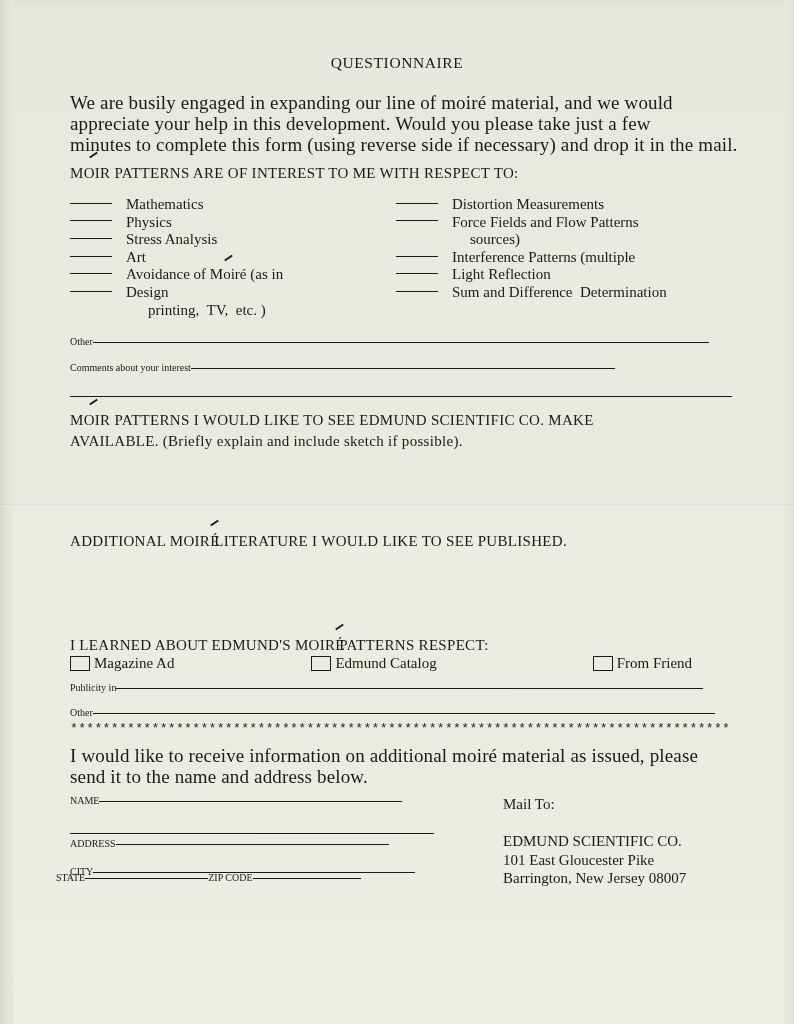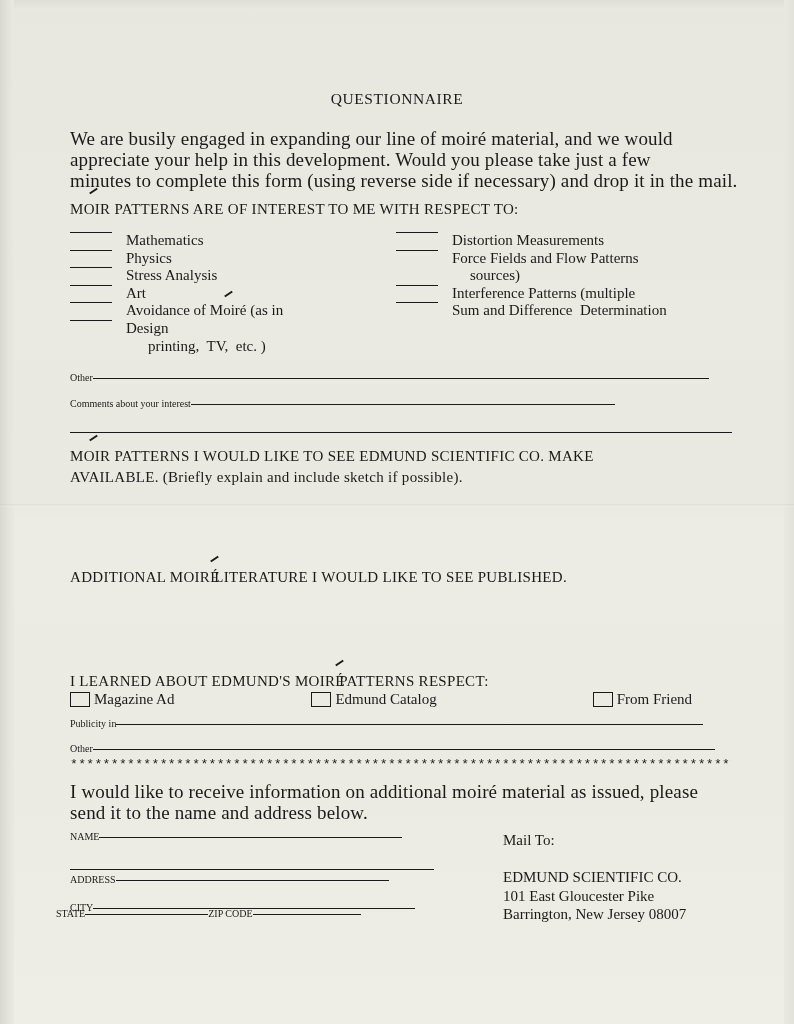--- a/index.html
+++ b/index.html
@@ -49,21 +49,20 @@
     left: 0; right: 0;
     height: 3px;
     background: linear-gradient(to bottom, rgba(150,150,140,0.14), rgba(255,255,255,0.25));
   }
   .seam-mid { top: 504px; }
 
   .sheet {
     position: absolute;
     inset: 0;
     padding: 16px;
-    margin-top: 36px;
   }
 
   
   .title {
     position: absolute;
     top: 54px;
     left: 0; right: 0;
     text-align: center;
     font-size: 15.5px;
     letter-spacing: 0.6px;
@@ -102,21 +101,21 @@
   
   .list {
     position: absolute;
     font-size: 15px;
     line-height: 17.6px;
   }
   .list-left  { left: 70px;  top: 196px; }
   .list-right { left: 396px; top: 196px; }
   .row {
     display: flex;
-    align-items: flex-start;
+    align-items: center;
     height: 17.6px;
   }
   .blank {
     width: 42px;
     border-bottom: 1.6px solid #1a1a18;
     margin-right: 14px;
     margin-bottom: 3px;
     flex: none;
   }
   .row-label { white-space: pre; }
@@ -250,20 +249,24 @@
       </div>
       <div class="row">
         <span class="cont cont-r">sources)</span>
       </div>
       <div class="row">
         <span class="blank"></span>
         <span class="row-label">Interference Patterns (multiple</span>
       </div>
       <div class="row">
         <span class="blank"></span>
+        <span class="row-label">Light Reflection</span>
+      </div>
+      <div class="row">
+        <span class="blank"></span>
         <span class="row-label">Sum and Difference  Determination</span>
       </div>
     </div>
 
   <div class="fill" style="left:70px; top:336px;">
     <span class="lbl">Other</span>
     <span class="rule" style="width:616px;"></span>
   </div>
 
   <div class="fill" style="left:70px; top:362px;">

